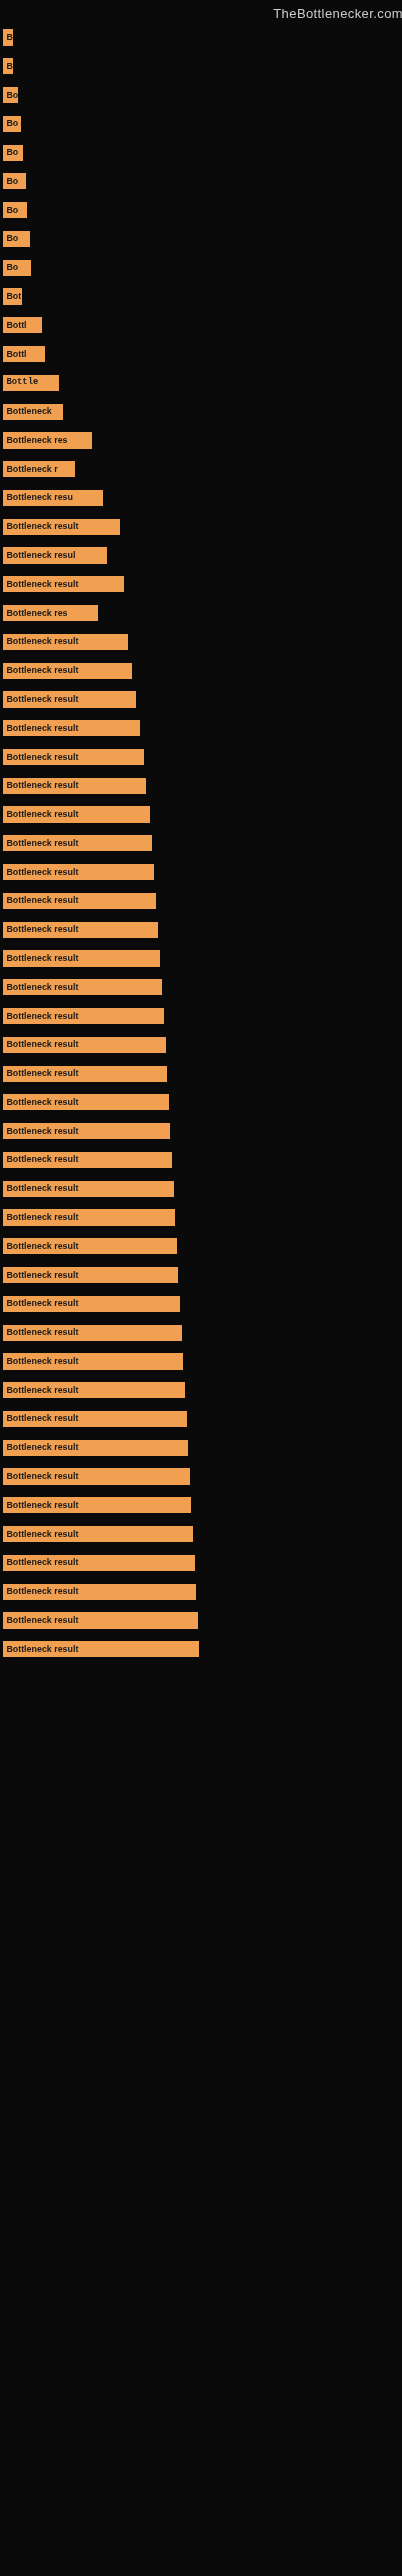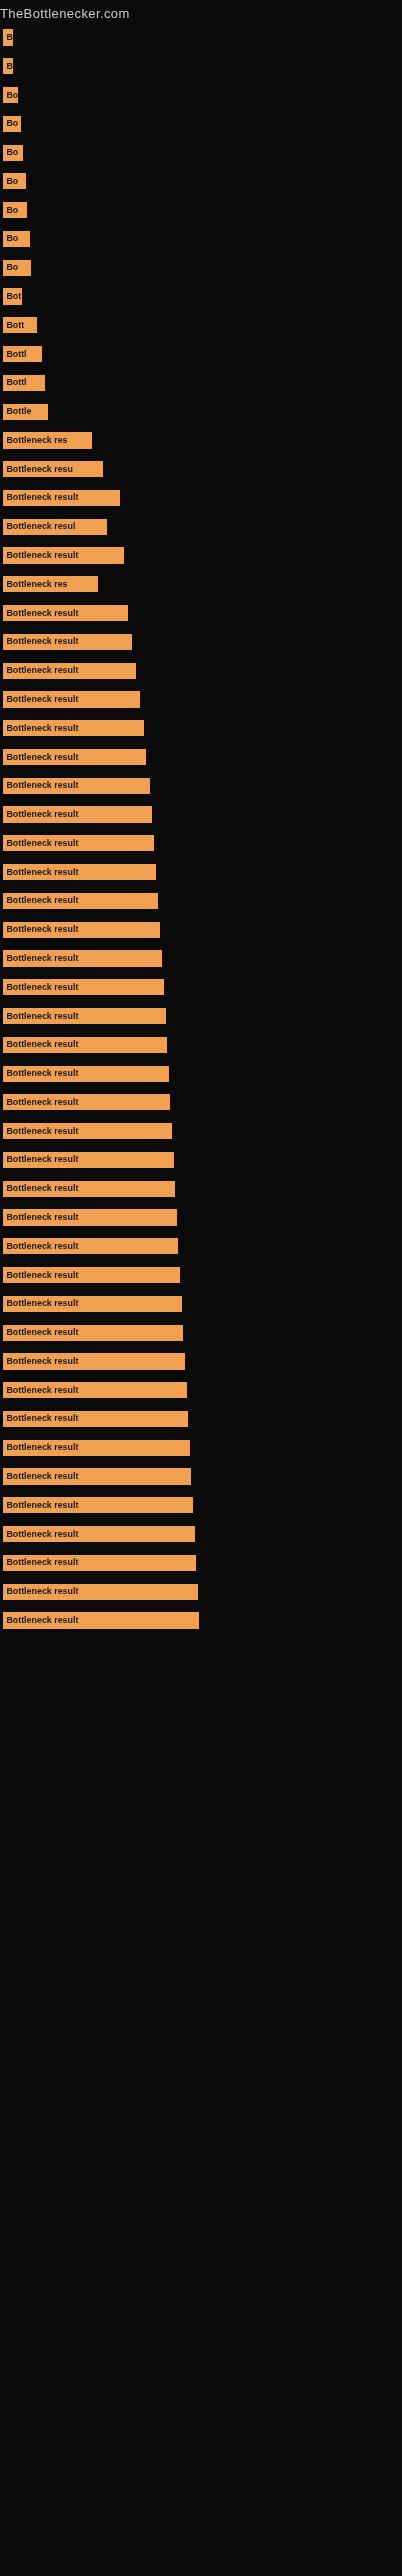--- a/index.html
+++ b/index.html
@@ -7,21 +7,21 @@
       background-color: #0a0a0a;
       width: 403px;
       min-height: 2576px;
       font-family: Arial, sans-serif;
       position: relative;
       overflow-x: hidden;
     }
     .site-title {
       color: #cccccc;
       font-size: 13px;
-      text-align: left;
+      text-align: right;
       padding: 6.4px 0 3.2px 0;
       letter-spacing: 0.4px;
     }
     .bar-label {
       background-color: #f0a050;
       color: #1a1a1a;
       font-size: 8.9px;
       font-weight: bold;
       padding: 1.6px 3.2px;
       white-space: nowrap;
@@ -44,25 +44,26 @@
     <div class="bar-row"><span class="bar-label" style="width: 9.7px;">B</span></div>
     <div class="bar-row"><span class="bar-label" style="width: 9.7px;">B</span></div>
     <div class="bar-row"><span class="bar-label" style="width: 14.5px;">Bo</span></div>
     <div class="bar-row"><span class="bar-label" style="width: 17.7px;">Bo</span></div>
     <div class="bar-row"><span class="bar-label" style="width: 20px;">Bo</span></div>
     <div class="bar-row"><span class="bar-label" style="width: 22.5px;">Bo</span></div>
     <div class="bar-row"><span class="bar-label" style="width: 24px;">Bo</span></div>
     <div class="bar-row"><span class="bar-label" style="width: 26.6px;">Bo</span></div>
     <div class="bar-row"><span class="bar-label" style="width: 28px;">Bo</span></div>
     <div class="bar-row"><span class="bar-label" style="width: 19px;">Bot</span></div>
-    <div class="bar-row"><span class="bar-label" style="width: 34px;">Bott</span></div>
     <div class="bar-row"><span class="bar-label" style="width: 39px;">Bottl</span></div>
     <div class="bar-row"><span class="bar-label" style="width: 42px;">Bottl</span></div>
-    <div class="bar-row"><span class="bar-label" style="width: 45px;">Bottle</span></div>
+    <div class="bar-row"><span class="bar-label" style="width: 56px; font-family: Liberation Mono, monospace;">Bottle</span></div>
+    <div class="bar-row"><span class="bar-label" style="width: 60px;">Bottleneck</span></div>
     <div class="bar-row"><span class="bar-label" style="width: 89px;">Bottleneck res</span></div>
+    <div class="bar-row"><span class="bar-label" style="width: 72px;">Bottleneck r</span></div>
     <div class="bar-row"><span class="bar-label" style="width: 100px;">Bottleneck resu</span></div>
     <div class="bar-row"><span class="bar-label" style="width: 117px;">Bottleneck result</span></div>
     <div class="bar-row"><span class="bar-label" style="width: 104px;">Bottleneck resul</span></div>
     <div class="bar-row"><span class="bar-label" style="width: 121px;">Bottleneck result</span></div>
     <div class="bar-row"><span class="bar-label" style="width: 95px;">Bottleneck res</span></div>
     <div class="bar-row"><span class="bar-label" style="width: 125px;">Bottleneck result</span></div>
     <div class="bar-row"><span class="bar-label" style="width: 129px;">Bottleneck result</span></div>
     <div class="bar-row"><span class="bar-label" style="width: 133px;">Bottleneck result</span></div>
     <div class="bar-row"><span class="bar-label" style="width: 137px;">Bottleneck result</span></div>
     <div class="bar-row"><span class="bar-label" style="width: 141px;">Bottleneck result</span></div>

